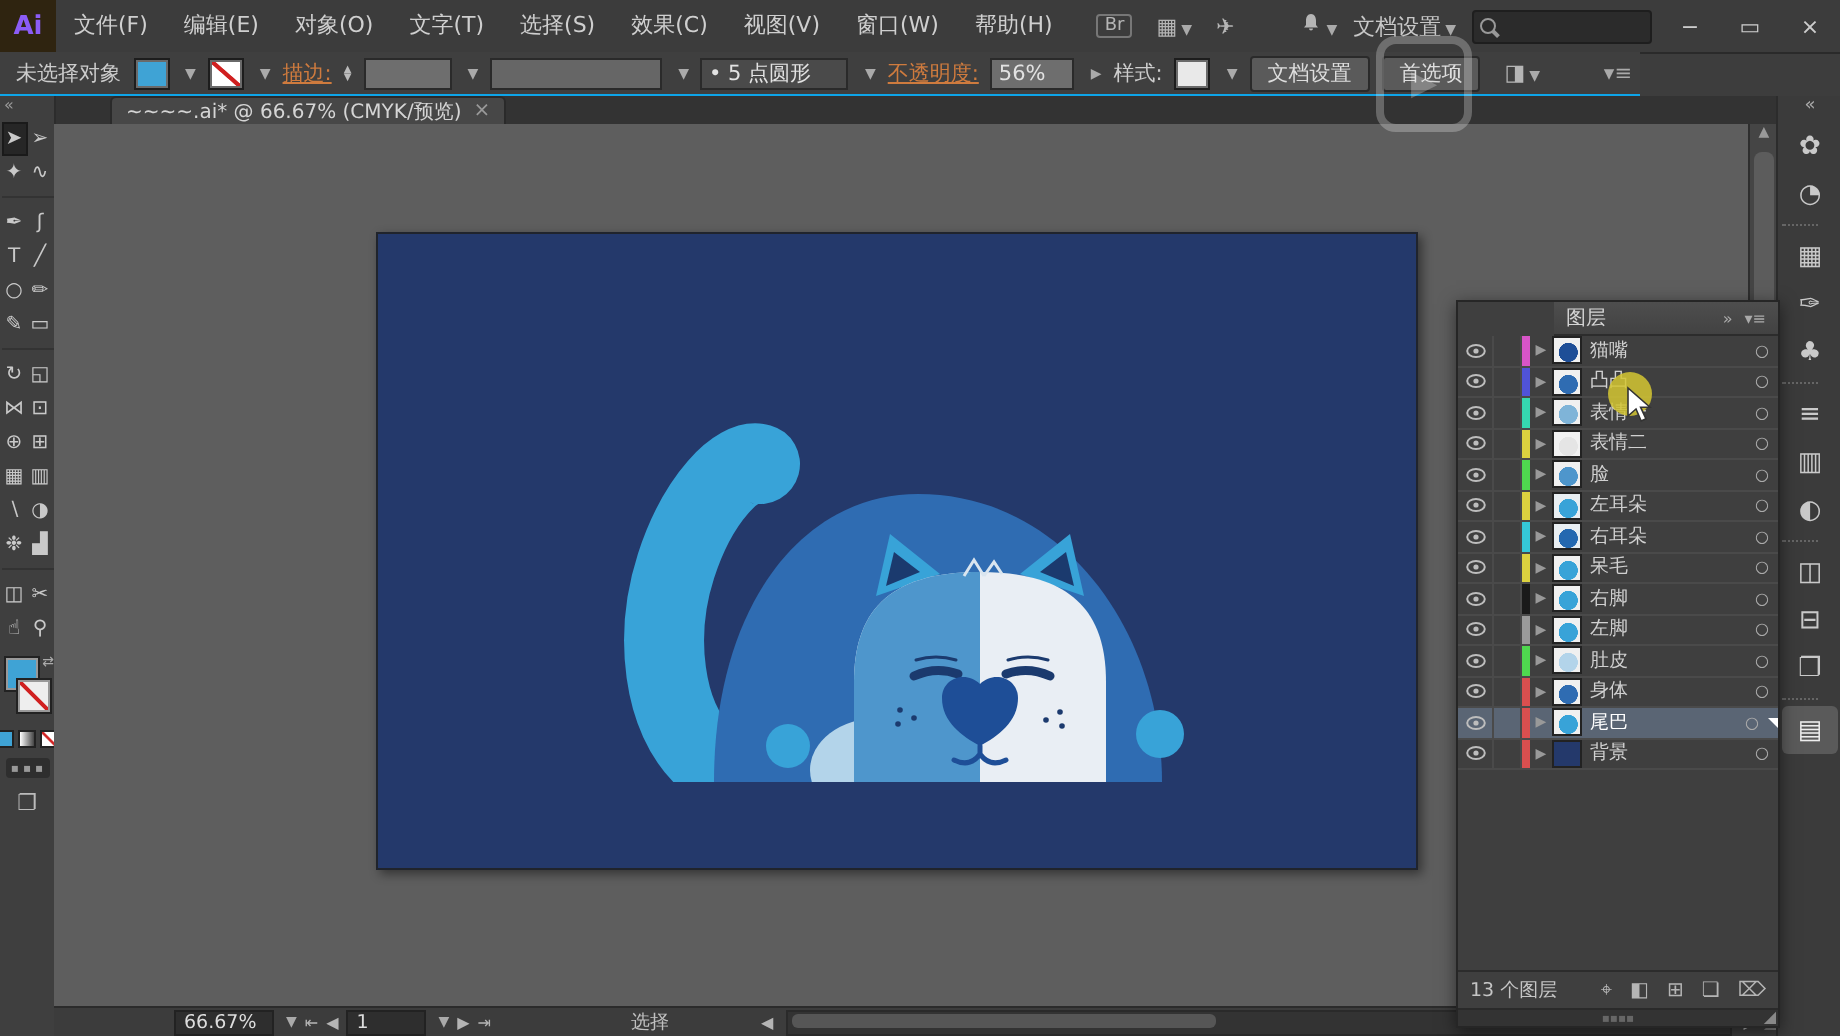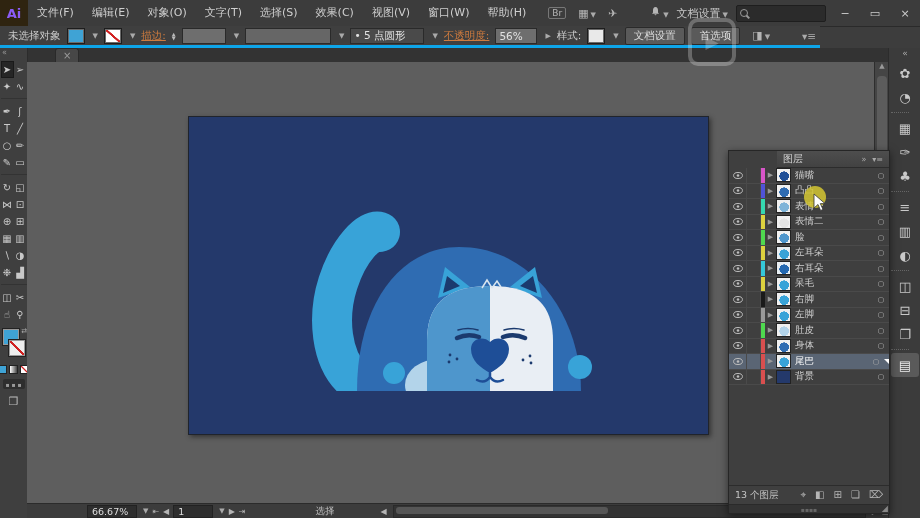--- a/index.html
+++ b/index.html
@@ -18,21 +18,21 @@
   .caret{font-size:7px;color:#aaa;margin-left:2px;}
   #workspace-switcher{color:#c8c8c8;}
   #searchbox{width:82px;height:15px;background:#2b2b2b;border:1px solid #1e1e1e;
              border-radius:2px;display:flex;align-items:center;padding:0 3px;gap:3px;}
   .mag{width:6px;height:6px;border:1.4px solid #999;border-radius:50%;position:relative;}
   .mag:after{content:"";position:absolute;width:4px;height:1.5px;background:#999;
              left:5px;top:6px;transform:rotate(45deg);}
   .winbtn{width:22px;text-align:center;color:#ccc;font-size:11px;}
   
   #optionsbar{position:absolute;left:0;top:26px;width:820px;height:22px;background:#3f3f3f;
-              border-bottom:3px solid #0ea5e9;display:flex;align-items:center;gap:6px;
+              border-bottom:1px solid #0ea5e9;display:flex;align-items:center;gap:6px;
               padding-left:8px;box-sizing:border-box;font-size:10.5px;}
   .swatch{width:16px;height:14px;border:1px solid #1d1d1d;box-shadow:0 0 0 1px #6a6a6a inset;}
   .fillsw{background:var(--accent);}
   .strokesw{background:linear-gradient(to top right,#fff 44%,#d02020 46%,#d02020 54%,#fff 56%);}
   .linklbl{color:#cf7b3e;text-decoration:underline;}
   .obox{background:#6e6e6e;border:1px solid #2a2a2a;height:14px;display:flex;
         align-items:center;padding:0 3px;color:#e2e2e2;}
   .obtn{background:#5a5a5a;border:1px solid #2a2a2a;border-radius:2px;height:16px;
         display:flex;align-items:center;padding:0 8px;color:#ddd;}
   .stepper{display:flex;flex-direction:column;font-size:5px;color:#bbb;line-height:4px;}
@@ -206,20 +206,21 @@
     <span class="swatch" style="background:#e9e9e9"></span>
       <span class="caret">▼</span>
     <span class="obtn">文档设置</span>
     <span class="obtn">首选项</span>
     <span class="mb-icon">◨<span class="caret">▼</span></span>
     <span style="margin-left:auto;margin-right:4px;color:#aaa;">▾≡</span>
   </div>
 
   <div id="tabbar">
     <div id="doctab">
+      <span>~~~~.ai* @ 66.67% (CMYK/预览)</span>
       <span class="close">×</span>
     </div>
   </div>
 
   <div id="toolspanel">
     <div id="tools-head">«</div>
     <div id="tools-grid">
         <span class="tool selected">➤</span>
         <span class="tool">➢</span>
         <span class="tool">✦</span>

